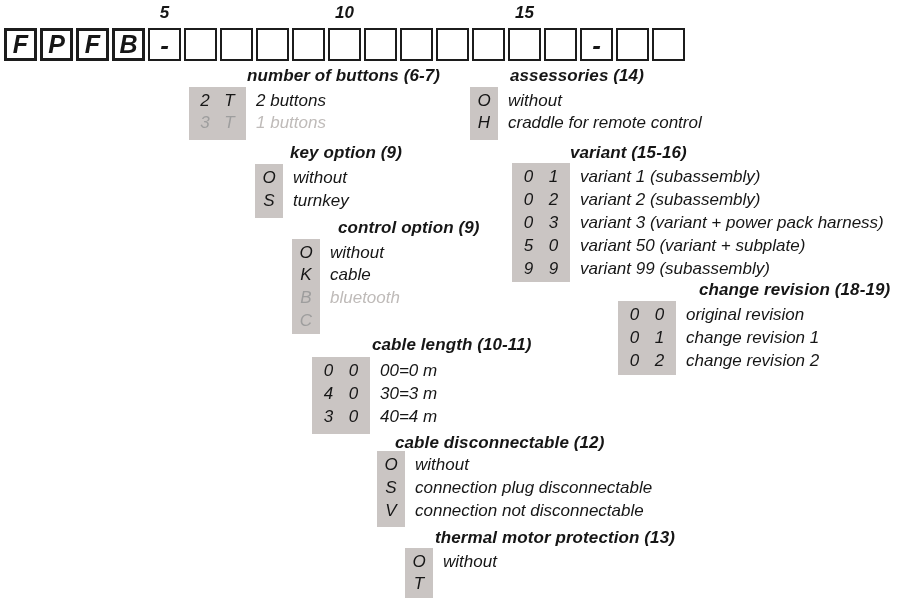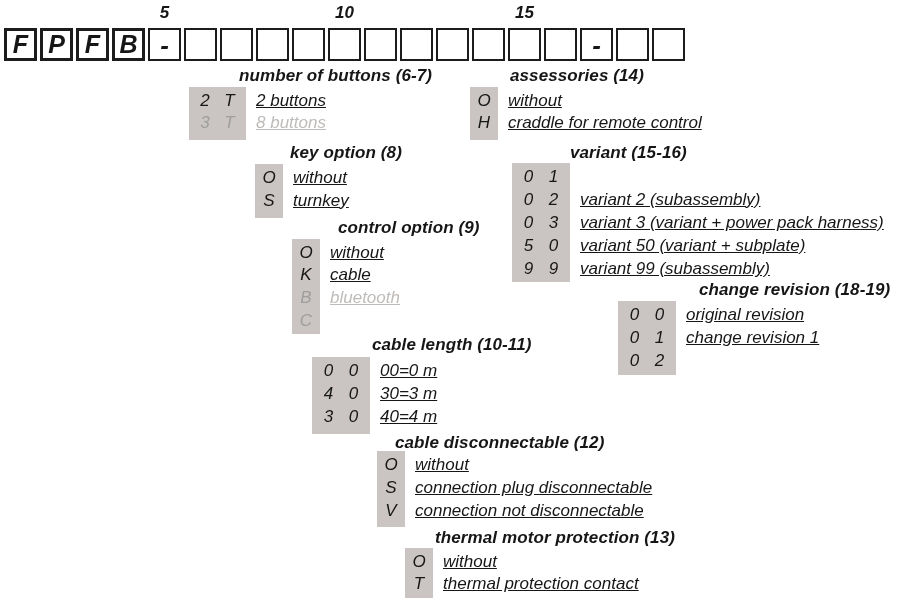--- a/index.html
+++ b/index.html
@@ -25,21 +25,21 @@
   }
   .code-col{position:absolute;background:var(--colbg);}
   .option-row{
     position:absolute;display:flex;align-items:center;height:21px;
     font-style:italic;font-size:17px;white-space:nowrap;
   }
   .option-code{
     display:flex;justify-content:space-around;align-items:center;
     box-sizing:border-box;padding:0 4px;
   }
-  .option-desc{margin-left:10px;text-decoration:underline;}
+  .option-desc{margin-left:10px;}
   .option-row.disabled .option-code{color:var(--discode);}
   .option-row.disabled .option-desc{color:var(--distext);}
 </style>
 </head>
 <body>
 
 <div id="diagram" style="--colbg: #cac5c3; --discode: #9e9e9e; --distext: #bfbbb9; color: rgb(22, 22, 22);">
   <div id="code-row">
       <div class="code-box letter" style="left: 4px;">F</div>
       <div class="code-box letter" style="left: 40px;">P</div>
@@ -58,71 +58,72 @@
       <div class="code-box" style="left: 508px;"></div>
       <div class="code-box" style="left: 544px;"></div>
       <div class="code-box dash" style="left: 580px;">-</div>
       <div class="code-box" style="left: 616px;"></div>
       <div class="code-box" style="left: 652px;"></div>
       <div class="pos-label" style="left: 164.5px;">5</div>
       <div class="pos-label" style="left: 344.5px;">10</div>
       <div class="pos-label" style="left: 524.5px; text-align: right;">15</div>
     </div>
   <div id="sections">
-      <div class="section-title" style="left: 239px; top: 66px;">number of buttons (6-7)</div>
+      <div class="section-title" style="left: 247px; top: 66px;">number of buttons (6-7)</div>
       <div class="code-col" style="left: 189px; top: 87px; width: 57px; height: 53px;"></div>
       <div class="option-row" style="left: 189px; top: 90px;">
         <div class="option-code" style="width: 57px;">
           <span>2</span>
           <span>T</span>
         </div>
         <div class="option-desc">2 buttons</div>
       </div>
       <div class="option-row disabled" style="left: 189px; top: 112px;">
         <div class="option-code" style="width: 57px;">
           <span>3</span>
           <span>T</span>
         </div>
-        <div class="option-desc">8 buttons</div>
+        <div class="option-desc">1 buttons</div>
       </div>
       <div class="section-title" style="left: 510px; top: 66px;">assessories (14)</div>
       <div class="code-col" style="left: 470px; top: 87px; width: 28px; height: 53px;"></div>
       <div class="option-row" style="left: 470px; top: 90px;">
         <div class="option-code" style="width: 28px;">
           <span>O</span>
         </div>
         <div class="option-desc">without</div>
       </div>
       <div class="option-row" style="left: 470px; top: 112px;">
         <div class="option-code" style="width: 28px;">
           <span>H</span>
         </div>
         <div class="option-desc">craddle for remote control</div>
       </div>
-      <div class="section-title" style="left: 290px; top: 143px;">key option (8)</div>
+      <div class="section-title" style="left: 290px; top: 143px;">key option (9)</div>
       <div class="code-col" style="left: 255px; top: 164px; width: 28px; height: 54px;"></div>
       <div class="option-row" style="left: 255px; top: 167px;">
         <div class="option-code" style="width: 28px;">
           <span>O</span>
         </div>
         <div class="option-desc">without</div>
       </div>
       <div class="option-row" style="left: 255px; top: 190px;">
         <div class="option-code" style="width: 28px;">
           <span>S</span>
         </div>
         <div class="option-desc">turnkey</div>
       </div>
       <div class="section-title" style="left: 570px; top: 143px;">variant (15-16)</div>
       <div class="code-col" style="left: 512px; top: 163px; width: 58px; height: 119px;"></div>
       <div class="option-row" style="left: 512px; top: 166px;">
         <div class="option-code" style="width: 58px;">
           <span>0</span>
           <span>1</span>
         </div>
+        <div class="option-desc">variant 1 (subassembly)</div>
       </div>
       <div class="option-row" style="left: 512px; top: 189.2px;">
         <div class="option-code" style="width: 58px;">
           <span>0</span>
           <span>2</span>
         </div>
         <div class="option-desc">variant 2 (subassembly)</div>
       </div>
       <div class="option-row" style="left: 512px; top: 212.4px;">
         <div class="option-code" style="width: 58px;">
@@ -184,20 +185,21 @@
           <span>0</span>
           <span>1</span>
         </div>
         <div class="option-desc">change revision 1</div>
       </div>
       <div class="option-row" style="left: 618px; top: 350px;">
         <div class="option-code" style="width: 58px;">
           <span>0</span>
           <span>2</span>
         </div>
+        <div class="option-desc">change revision 2</div>
       </div>
       <div class="section-title" style="left: 372px; top: 335px;">cable length (10-11)</div>
       <div class="code-col" style="left: 312px; top: 357px; width: 58px; height: 77px;"></div>
       <div class="option-row" style="left: 312px; top: 360px;">
         <div class="option-code" style="width: 58px;">
           <span>0</span>
           <span>0</span>
         </div>
         <div class="option-desc">00=0 m</div>
       </div>
@@ -240,16 +242,15 @@
       <div class="option-row" style="left: 405px; top: 551px;">
         <div class="option-code" style="width: 28px;">
           <span>O</span>
         </div>
         <div class="option-desc">without</div>
       </div>
       <div class="option-row" style="left: 405px; top: 573.8px;">
         <div class="option-code" style="width: 28px;">
           <span>T</span>
         </div>
-        <div class="option-desc">thermal protection contact</div>
       </div>
     </div>
 </div>
 
 </body></html>

